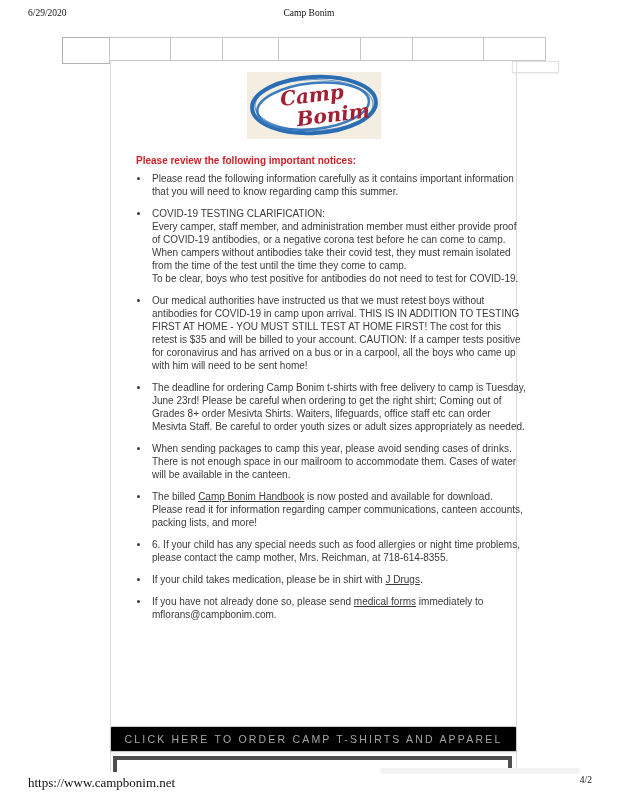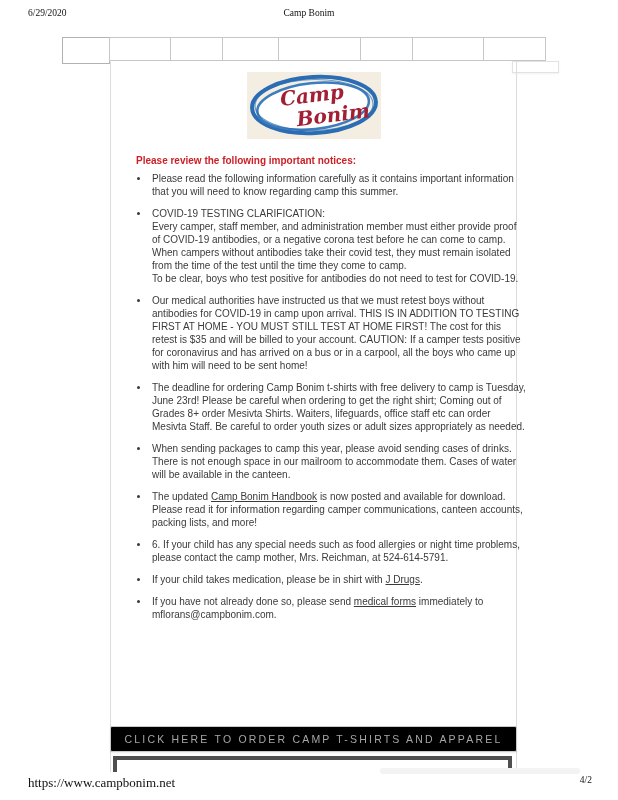--- a/index.html
+++ b/index.html
@@ -80,22 +80,22 @@
     </div>
 
     <div class="notice-heading">Please review the following important notices:</div>
 
     <ul class="notice-list">
         <li><span>Please read the following information carefully as it contains important information that you will need to know regarding camp this summer.</span></li>
         <li><span>COVID-19 TESTING CLARIFICATION:</span><br><span>Every camper, staff member, and administration member must either provide proof of COVID-19 antibodies, or a negative corona test before he can come to camp. When campers without antibodies take their covid test, they must remain isolated from the time of the test until the time they come to camp.</span><br><span>To be clear, boys who test positive for antibodies do not need to test for COVID-19.</span></li>
         <li><span>Our medical authorities have instructed us that we must retest boys without antibodies for COVID-19 in camp upon arrival. THIS IS IN ADDITION TO TESTING FIRST AT HOME - YOU MUST STILL TEST AT HOME FIRST! The cost for this retest is $35 and will be billed to your account. CAUTION: If a camper tests positive for coronavirus and has arrived on a bus or in a carpool, all the boys who came up with him will need to be sent home!</span></li>
         <li><span>The deadline for ordering Camp Bonim t-shirts with free delivery to camp is Tuesday, June 23rd! Please be careful when ordering to get the right shirt; Coming out of Grades 8+ order Mesivta Shirts. Waiters, lifeguards, office staff etc can order Mesivta Staff. Be careful to order youth sizes or adult sizes appropriately as needed.</span></li>
         <li><span>When sending packages to camp this year, please avoid sending cases of drinks. There is not enough space in our mailroom to accommodate them. Cases of water will be available in the canteen.</span></li>
-        <li><span>The updated </span><span class="link">Camp Bonim Handbook</span><span> is now posted and available for download. Please read it for information regarding camper communications, canteen accounts, packing lists, and more!</span></li>
-        <li><span>6. If your child has any special needs such as food allergies or night time problems, please contact the camp mother, Mrs. Reichman, at 524-614-5791.</span></li>
+        <li><span>The billed </span><span class="link">Camp Bonim Handbook</span><span> is now posted and available for download. Please read it for information regarding camper communications, canteen accounts, packing lists, and more!</span></li>
+        <li><span>6. If your child has any special needs such as food allergies or night time problems, please contact the camp mother, Mrs. Reichman, at 718-614-8355.</span></li>
         <li><span>If your child takes medication, please be in shirt with </span><span class="link">J Drugs</span><span>.</span></li>
         <li><span>If you have not already done so, please send </span><span class="link">medical forms</span><span> immediately to mflorans@campbonim.com.</span></li>
       </ul>
 
     <div class="banner">CLICK HERE TO ORDER CAMP T-SHIRTS AND APPAREL</div>
     <div class="cut-box"></div>
   </div>
 
   <div class="bottom-smudge"></div>
 

